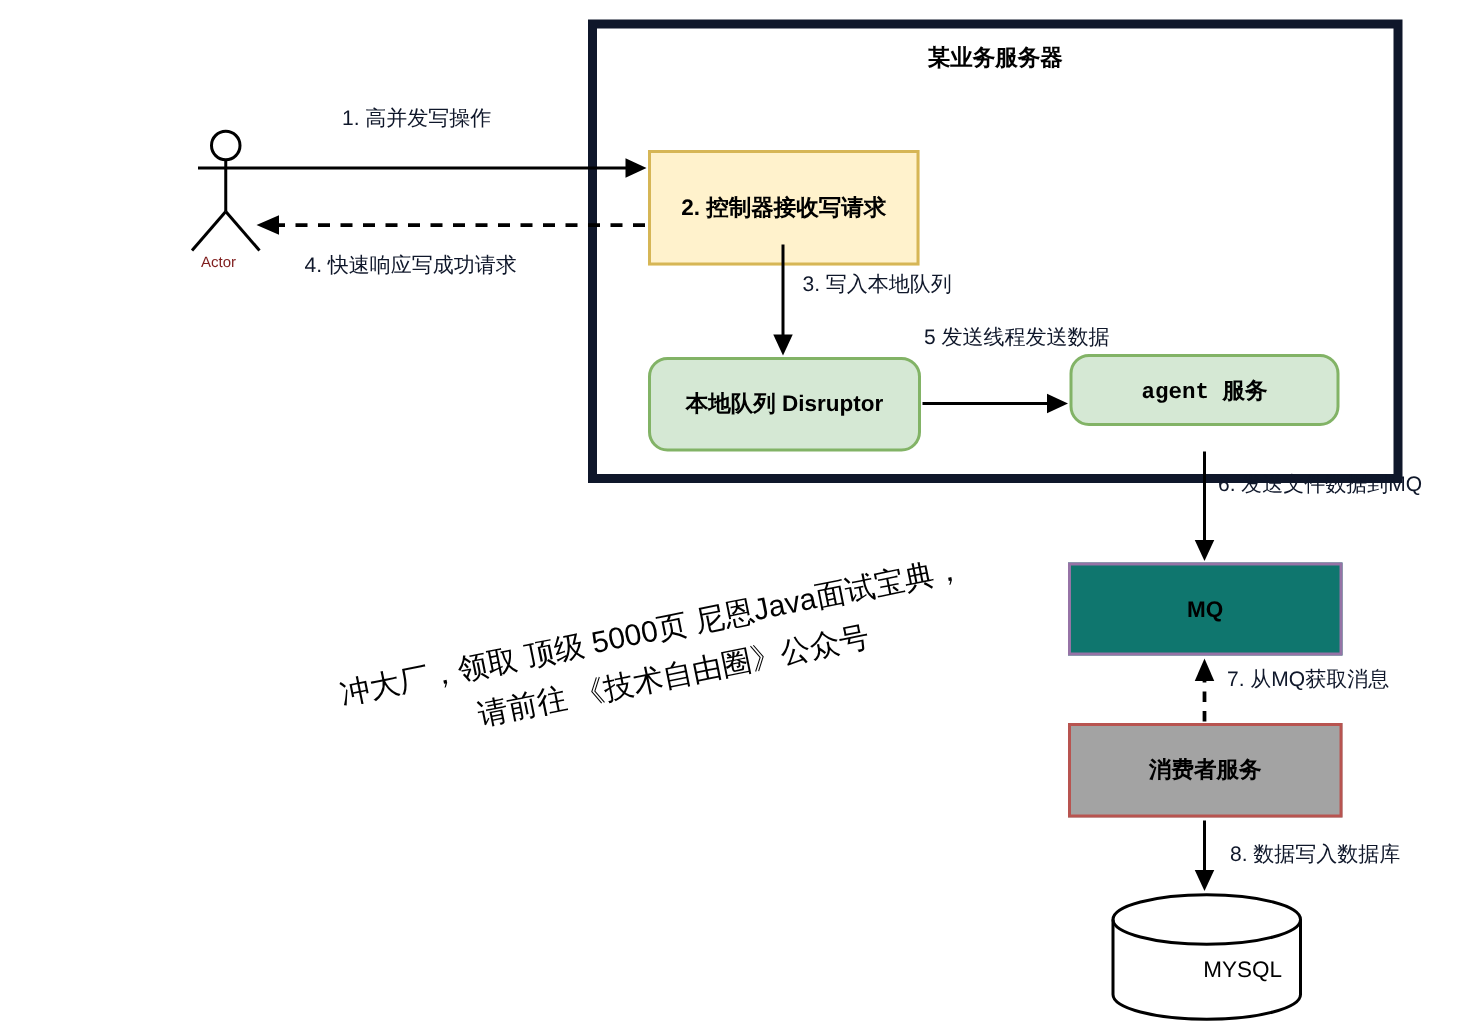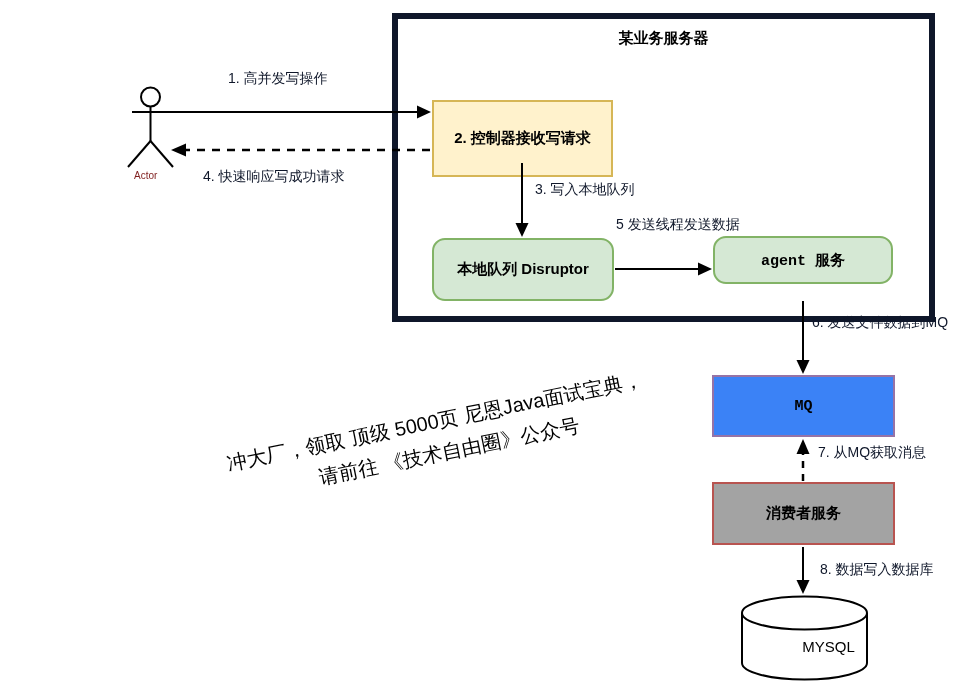--- a/index.html
+++ b/index.html
@@ -33,21 +33,21 @@
     align-items: center;
     justify-content: center;
     text-align: center;
     font-weight: bold;
     font-size: 15px;
     color: #000;
     border: 2px solid;
   }
   .node-yellow { background: #FFF2CC; border-color: #D6B656; }
   .node-green  { background: #D5E8D4; border-color: #82B366; border-radius: 13px; }
-  .node-purple { background: #3b82f6; border-color: #9673A6; font-family: Liberation Mono, monospace; }
+  .node-purple { background: #0f766e; border-color: #9673A6; }
   .node-red    { background: #a3a3a3; border-color: #B85450; }
   
   .edge-label {
     position: absolute;
     font-size: 14px;
     color: #0f172a;
     white-space: nowrap;
   }
   .actor-label {
     position: absolute;

